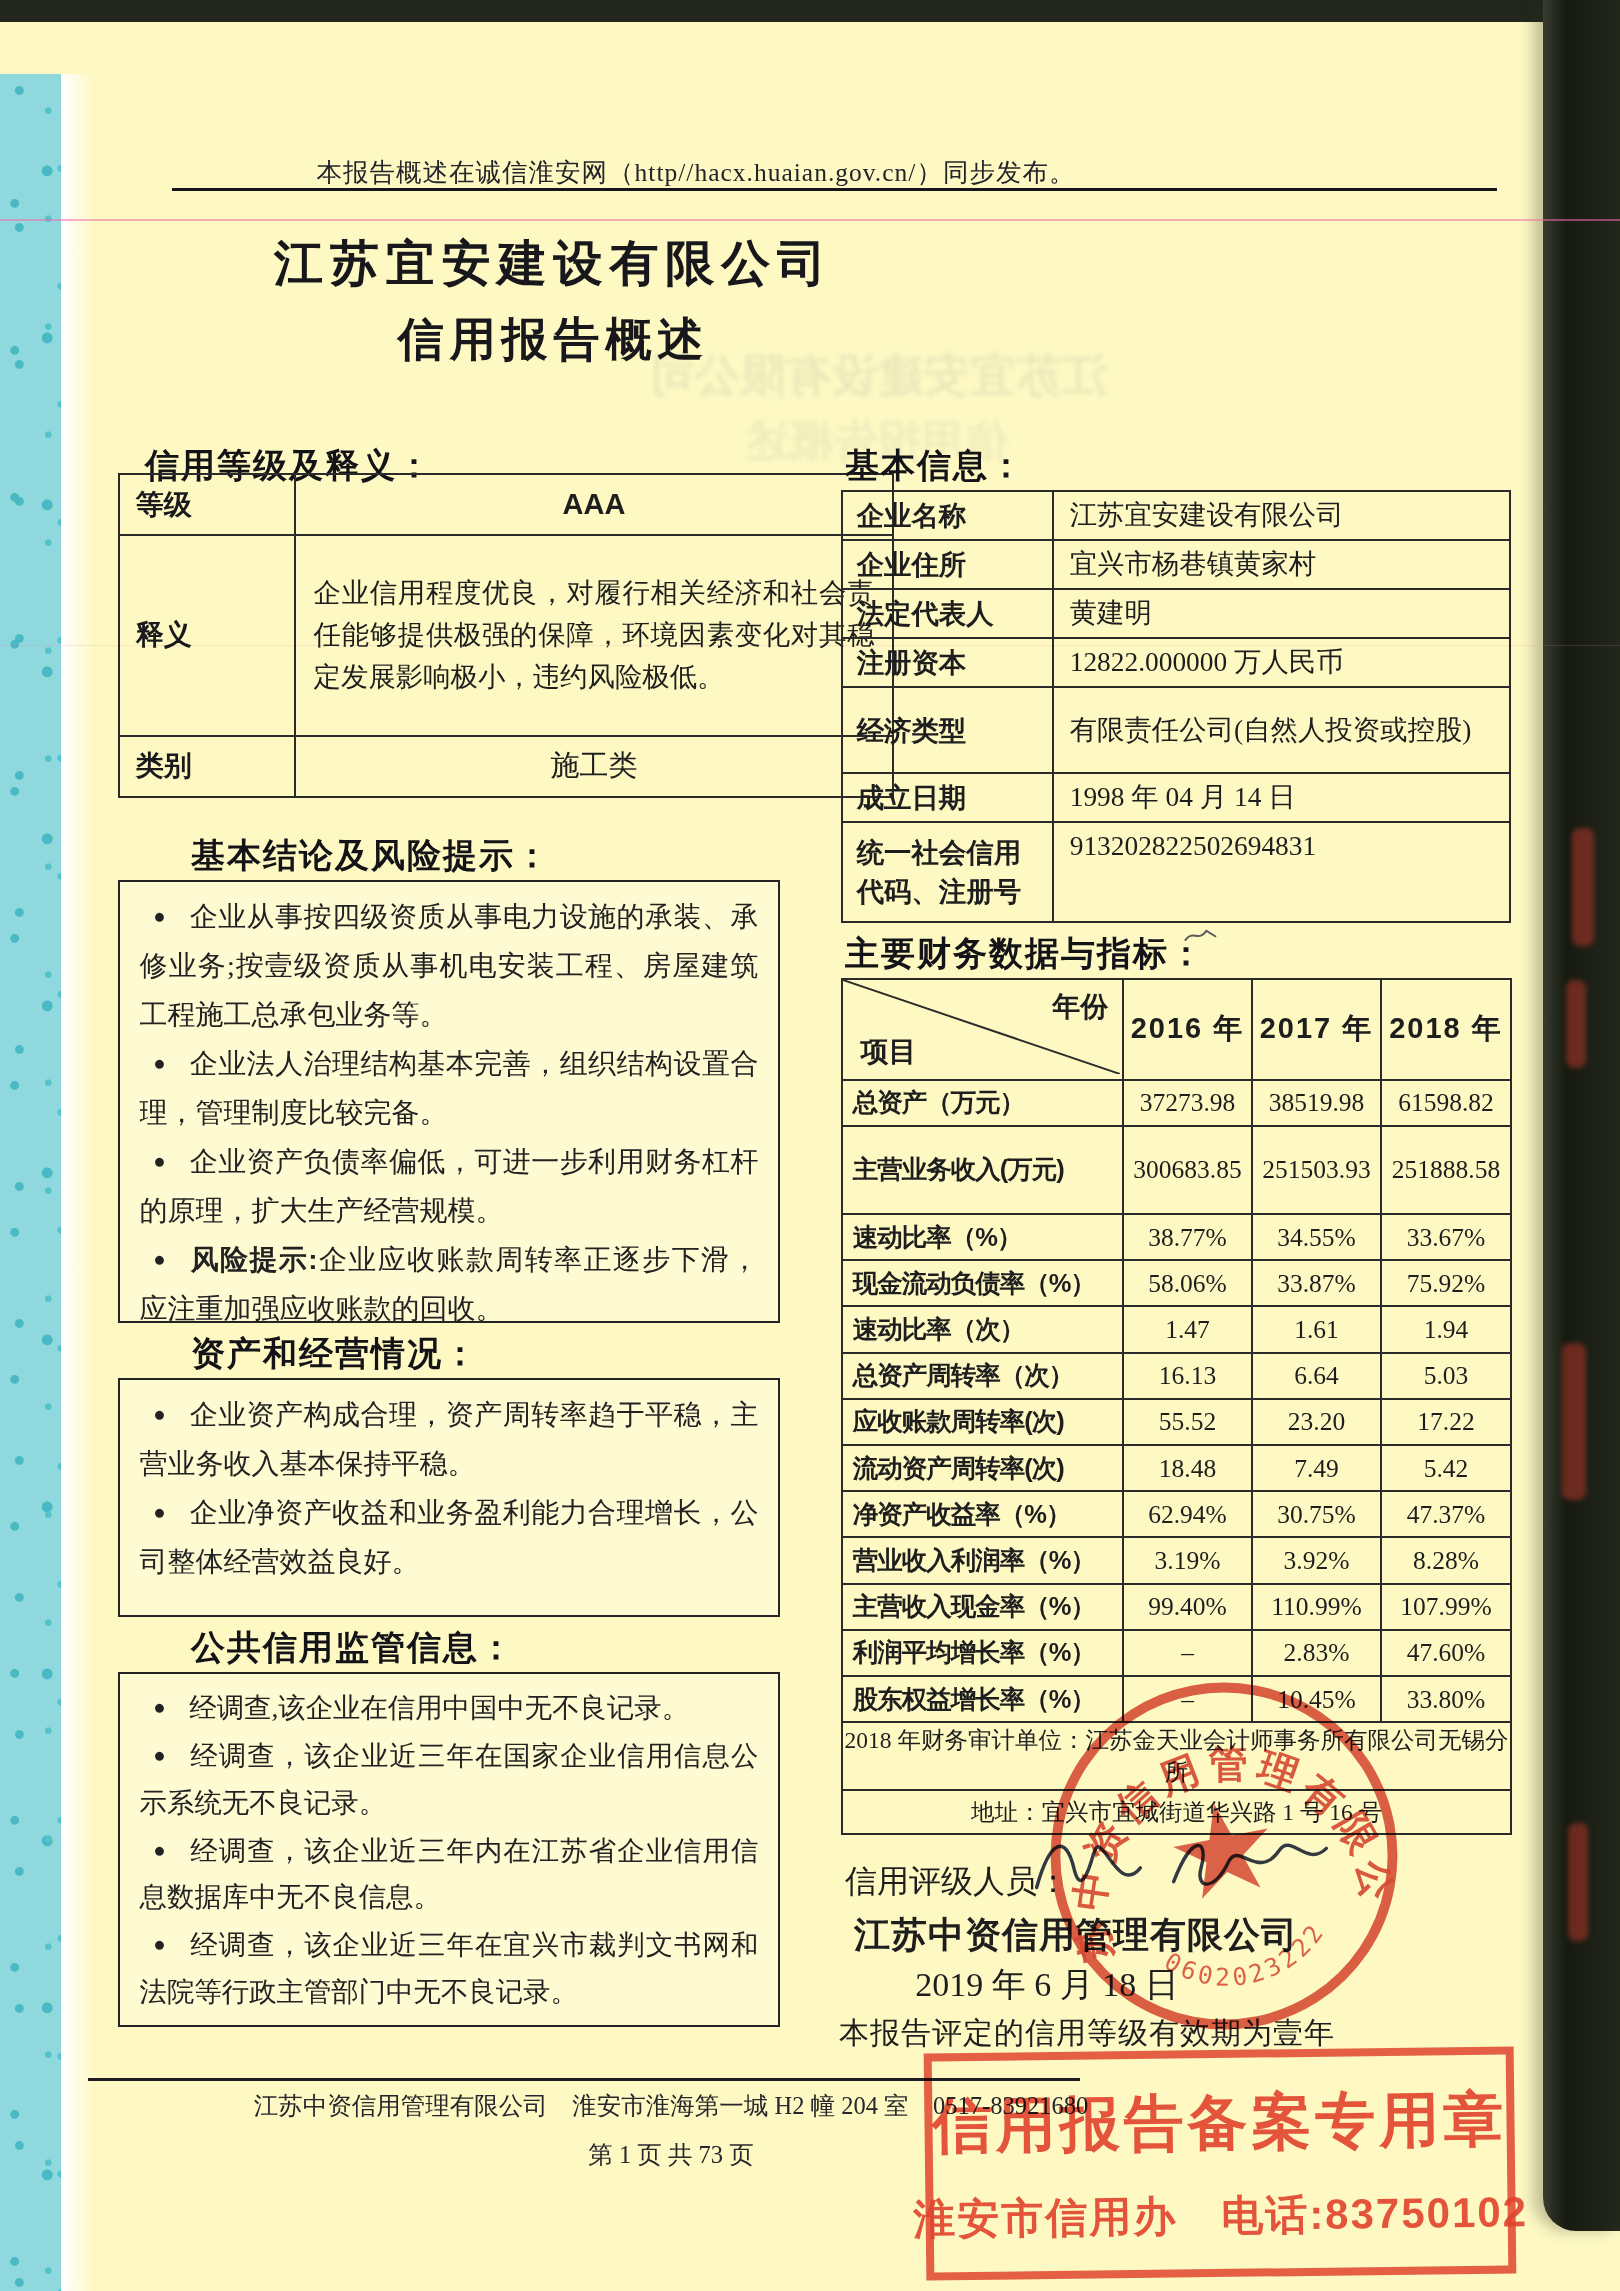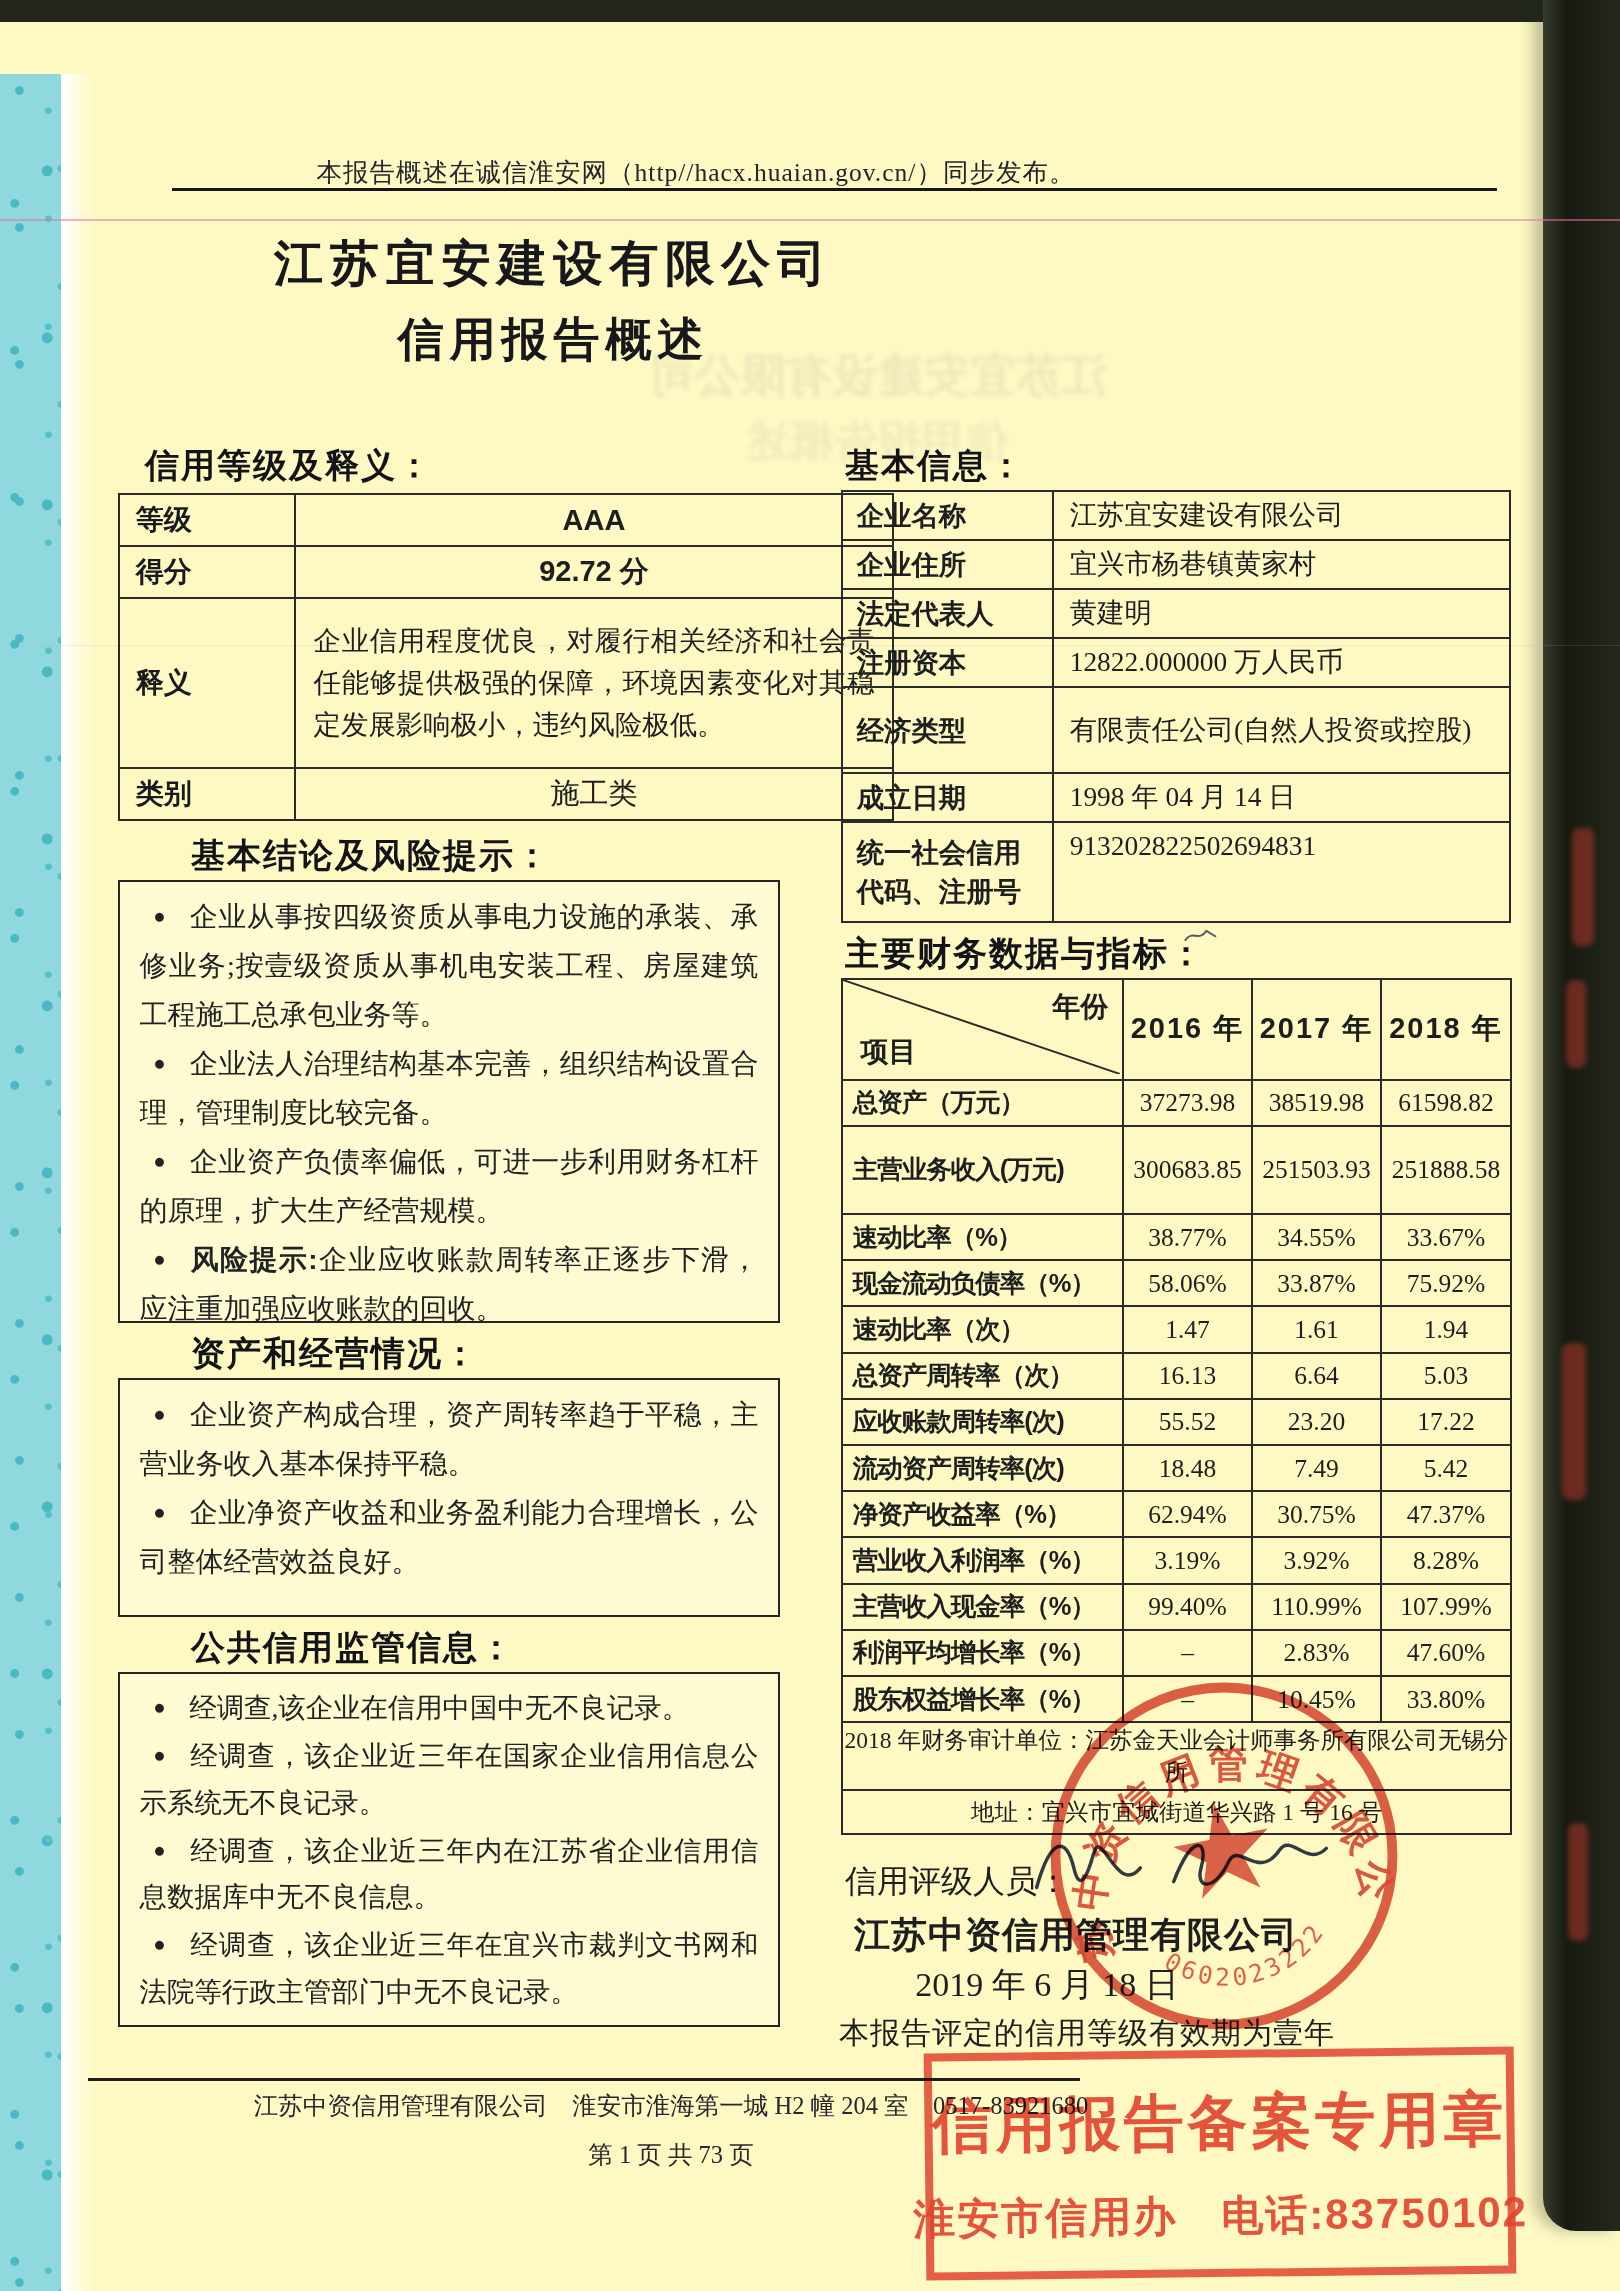--- a/index.html
+++ b/index.html
@@ -125,34 +125,30 @@
   <div class="header-notice">本报告概述在诚信淮安网（http//hacx.huaian.gov.cn/）同步发布。</div>
   <div class="header-rule"></div>
 
   <div class="title-wrap">
     <div class="title-l1">江苏宜安建设有限公司</div>
     <div class="title-l2">信用报告概述</div>
   </div>
 
   <div class="sec-h" style="left:145px; top:443px;">信用等级及释义：</div>
 
-  <div class="tbl" style="left:118px; top:493px; width:776px; height:325px;">
+  <div class="tbl" style="left:118px; top:473px; width:776px; height:325px;">
     <table>
       <colgroup>
           <col style="width:176px">
           <col>
         </colgroup>
       <tbody>
           <tr style="height:52px">
         <td class="lbl">等级</td>
         <td class="val-c val-strong">AAA</td>
-      </tr>
-      <tr style="height:52px">
-        <td class="lbl">得分</td>
-        <td class="val-c val-strong">92.72 分</td>
       </tr>
       <tr style="height:170px">
         <td class="lbl">释义</td>
         <td class="def-cell">企业信用程度优良，对履行相关经济和社会责任能够提供极强的保障，环境因素变化对其稳定发展影响极小，违约风险极低。</td>
       </tr>
       <tr style="height:52px">
         <td class="lbl">类别</td>
         <td class="val-c">施工类</td>
       </tr>
     </tbody>

